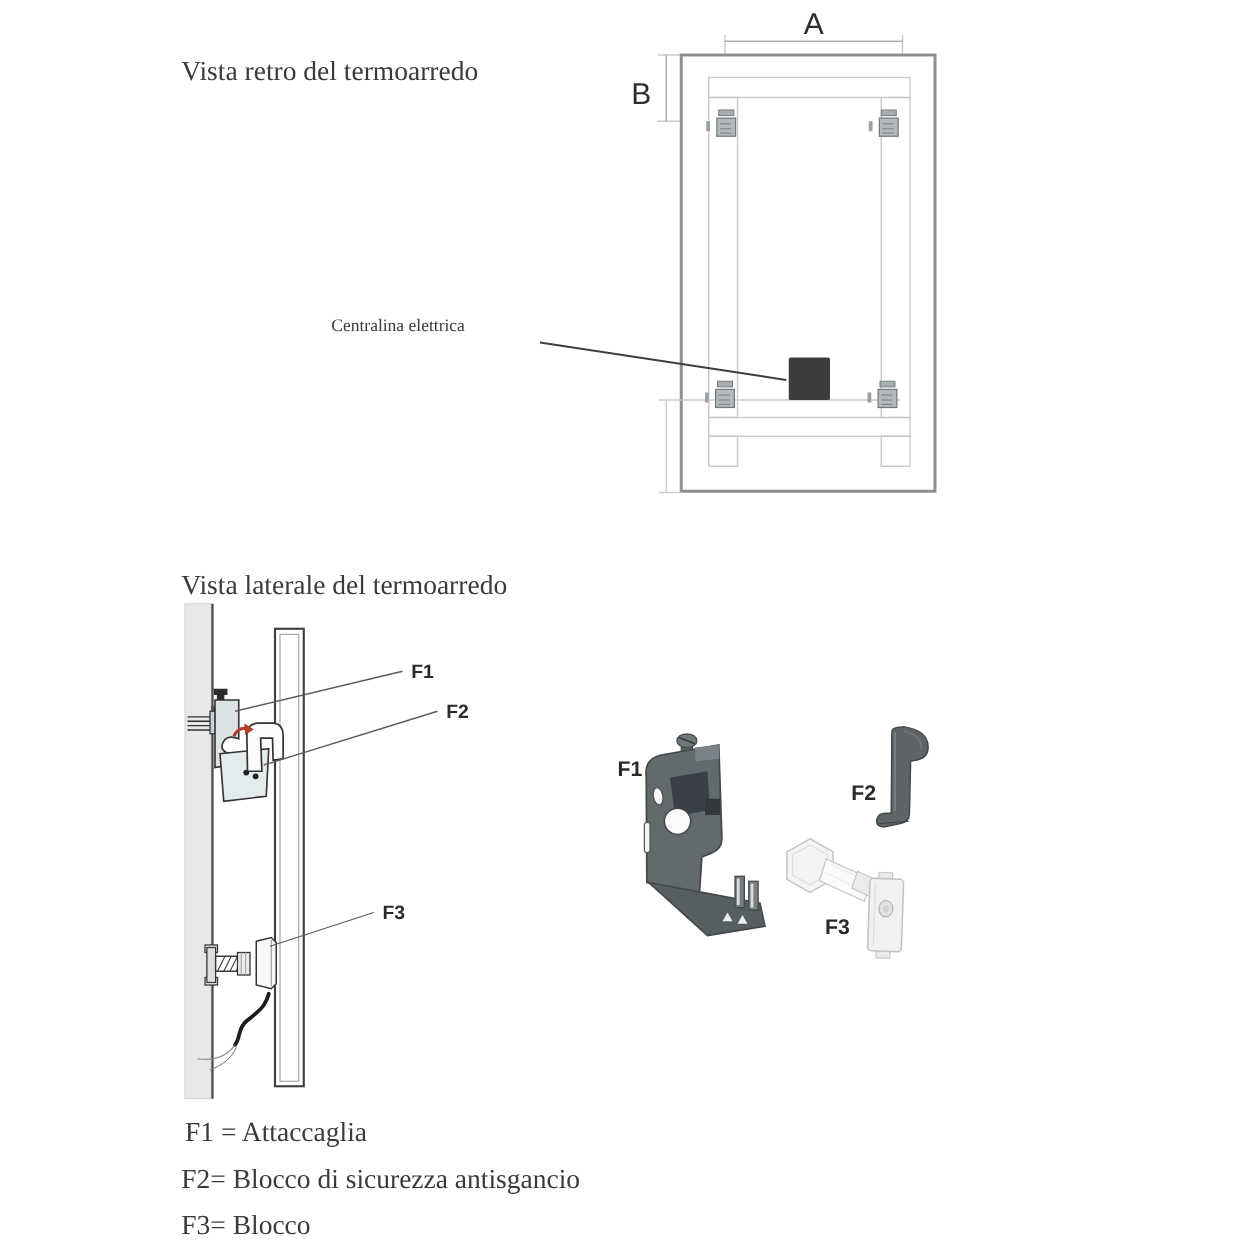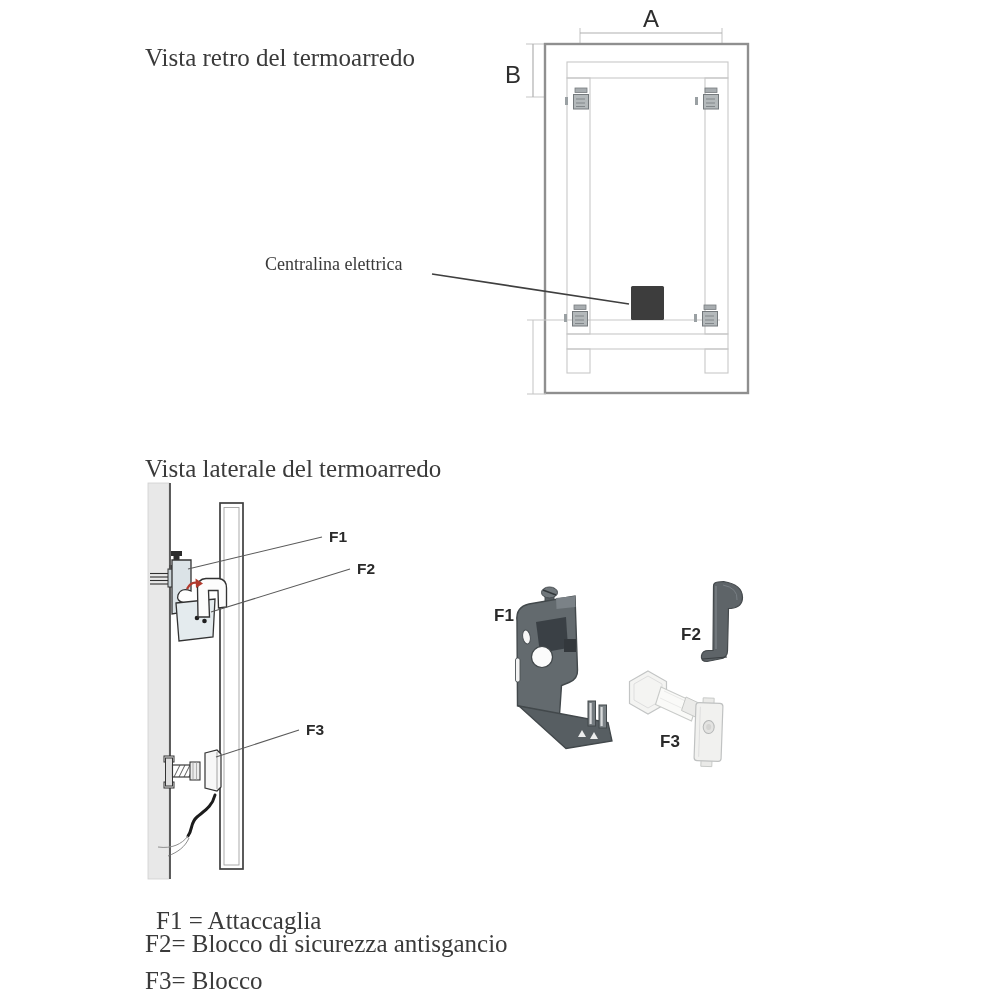--- a/index.html
+++ b/index.html
@@ -1,35 +1,35 @@
 <!DOCTYPE html>
 <html><head>
 <meta charset="utf-8">
 <style>
   html,body{margin:0;padding:0;background:#ffffff;}
   #page{position:relative;width:1000px;height:1000px;background:#ffffff;overflow:hidden;
         font-family:"Liberation Sans","DejaVu Sans",sans-serif;}
   .serif{position:absolute;font-family:"Liberation Serif","DejaVu Serif",serif;
-         color:#3a3a3a;font-size:25px;white-space:nowrap;}
-  .callout{font-size:18px;}
+         color:#3a3a3a;font-size:22px;white-space:nowrap;}
+  .callout{font-size:14px;}
   svg{position:absolute;left:0;top:0;}
   svg text{font-family:"Liberation Sans","DejaVu Sans",sans-serif;}
   .dimlabel{font-size:24px;fill:#2d2d2d;}
   .flabel{font-size:15.5px;font-weight:600;fill:#2a2a2a;}
   .plabel{font-size:17px;font-weight:600;fill:#2a2a2a;}
 </style>
 </head>
 <body>
 
 <div id="page">
 
   <div class="serif" style="left:145px;top:44px;">Vista retro del termoarredo</div>
   <div class="serif callout" style="left:265px;top:254px;">Centralina elettrica</div>
   <div class="serif" style="left:145px;top:455px;">Vista laterale del termoarredo</div>
-  <div class="serif" style="left:156px;top:893px;margin-top:14px;">F1 = Attaccaglia</div>
+  <div class="serif" style="left:148px;top:893px;">F1 = Attaccaglia</div>
   <div class="serif" style="left:145px;top:930px;">F2= Blocco di sicurezza antisgancio</div>
   <div class="serif" style="left:145px;top:967px;">F3= Blocco</div>
 
   <svg width="1000" height="1000" viewBox="0 0 1000 1000">
     <defs>
       <g id="bracketIcon">
         <rect x="-8" y="9" width="3" height="8" fill="#9aa0a3"></rect>
         <rect x="2" y="0" width="12" height="4.5" fill="#a8adb0" stroke="#777c7f" stroke-width="0.8"></rect>
         <rect x="0.5" y="6.5" width="15" height="14.5" fill="#b4b9bb" stroke="#74797c" stroke-width="1"></rect>
         <line x1="3" y1="11" x2="12" y2="11" stroke="#82878a" stroke-width="1"></line>

